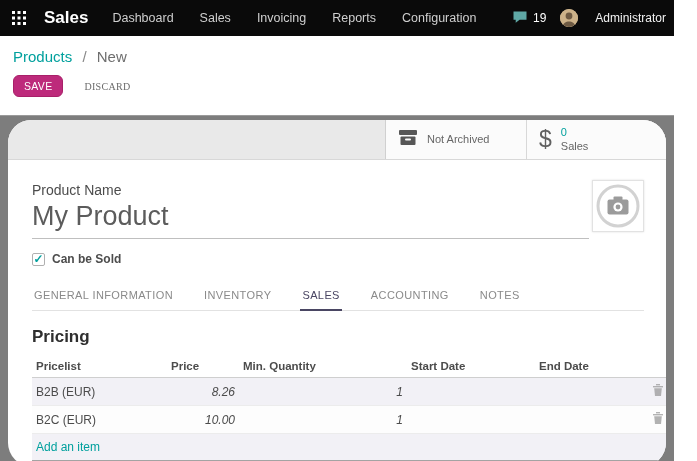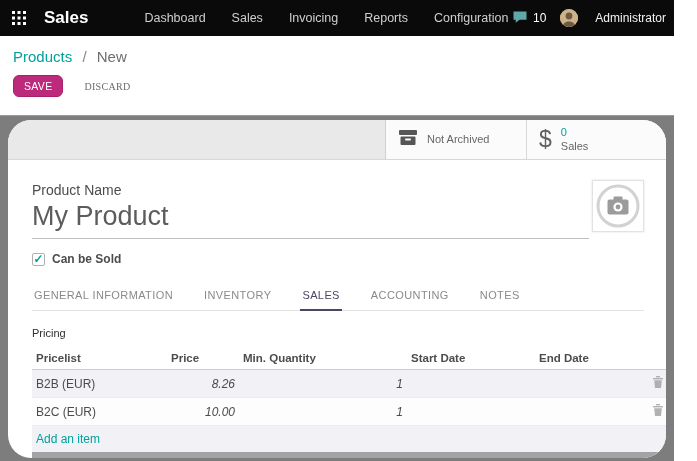--- a/index.html
+++ b/index.html
@@ -5,21 +5,21 @@
   * { margin:0; padding:0; box-sizing:border-box; }
   html,body { width:697px; height:461px; overflow:hidden; background:#fff;
               font-family:"Liberation Sans", sans-serif; }
   .app { width:674px; height:461px; display:flex; flex-direction:column; }
 
   
   .topbar { height:36px; background:#0a0a0a; display:flex; align-items:center;
             padding:0 8px 0 12px; color:#fff; flex:0 0 36px; }
   .apps-toggle { width:16px; height:16px; display:flex; align-items:center; cursor:pointer; }
   .app-title { font-size:17px; font-weight:bold; margin-left:16px; }
-  .topnav { display:flex; gap:26px; margin-left:56px; }
+  .topnav { display:flex; gap:26px; margin-left:24px; }
   .topnav a { color:#cfcfcf; font-size:12.5px; text-decoration:none; cursor:pointer; }
   .topbar-right { margin-left:auto; display:flex; align-items:center; gap:14px; }
   .messages { display:flex; align-items:center; gap:5px; cursor:pointer; font-size:12px; color:#fff; }
   .user-menu { display:flex; align-items:center; gap:17px; cursor:pointer; font-size:12px; color:#f2f2f2; }
   .avatar { width:18px; height:18px; border-radius:50%; overflow:hidden; display:block;
             background:#c9b48e; position:relative; }
   .avatar svg { display:block; }
 
   
   .breadcrumb-row { padding:12px 13px 4px; font-size:15px; background:#fff; }
@@ -64,21 +64,21 @@
   .checkbox { width:13px; height:13px; border:1px solid #b0b0b0; background:#fff;
               color:#00A09D; font-size:12px; line-height:11px; text-align:center;
               font-weight:bold; border-radius:2px; }
   .cb-label { font-size:12px; font-weight:bold; color:#4c4c4c; }
 
   .tabs { margin-top:17px; border-bottom:1px solid #e2e2e2; display:flex; gap:27px; }
   .tab { font-size:11px; letter-spacing:.4px; color:#8a8a8a; padding:6px 2px 8px;
          cursor:pointer; text-decoration:none; }
   .tab.active { color:#4a4663; border-bottom:2px solid #4a4663; margin-bottom:-1px; }
 
-  .section-title { font-size:11px; font-weight:400; color:#2f2f2f; margin:16px 0 8px; }
+  .section-title { font-size:17px; font-weight:700; color:#2f2f2f; margin:16px 0 8px; }
 
   table.pricing-table { width:100%; border-collapse:collapse; font-size:12px; color:#4c4c4c;
                         table-layout:fixed; }
   .pricing-table th { text-align:left; font-size:11.5px; font-weight:bold; color:#4c4c4c;
                       padding:5px 4px; border-bottom:1px solid #cfcfcf; }
   .pricing-table td { padding:6px 4px; }
   .col-pricelist{width:135px;} .col-price{width:72px;} .col-qty{width:168px;}
   .col-start{width:128px;} .col-end{width:112px;} .col-del{width:20px;}
   .num { text-align:right;font-style:italic; }
   tr.row { cursor:pointer; }
@@ -118,21 +118,21 @@
       <a>Reports</a>
       <a>Configuration</a>
     </nav>
     <div class="topbar-right">
       <div class="messages">
         <span>
           <svg width="16" height="14" viewBox="0 0 16 14">
             <path d="M1.5 1.5h13v8.2H7.6l-3.9 3v-3H1.5z" fill="#5fa8a6"></path>
           </svg>
         </span>
-        <span>10</span>
+        <span>19</span>
       </div>
       <div class="user-menu">
         <span class="avatar">
           <svg width="18" height="18" viewBox="0 0 18 18">
             <rect width="18" height="18" fill="#cdb289"></rect>
             <circle cx="9" cy="7" r="3.4" fill="#6e5a43"></circle>
             <path d="M2.5 18c.6-4 3.4-5.6 6.5-5.6s5.9 1.6 6.5 5.6z" fill="#6e5a43"></path>
           </svg>
         </span>
         <span>Administrator</span>

